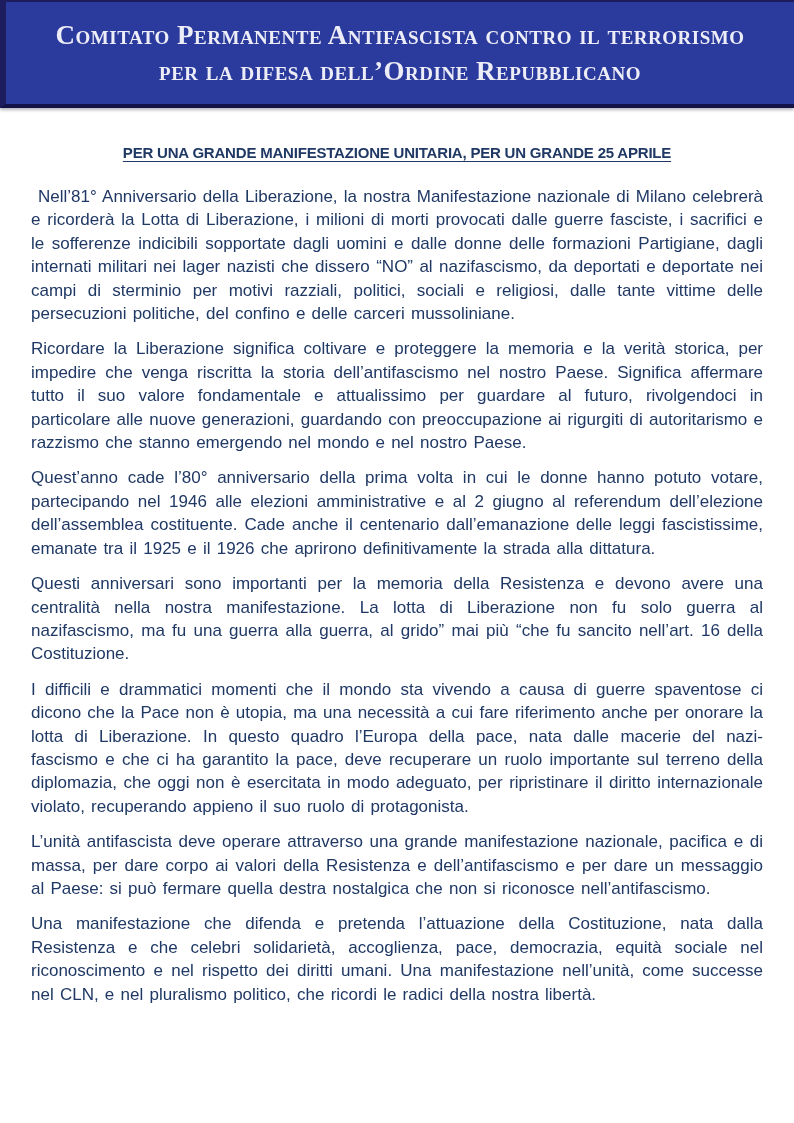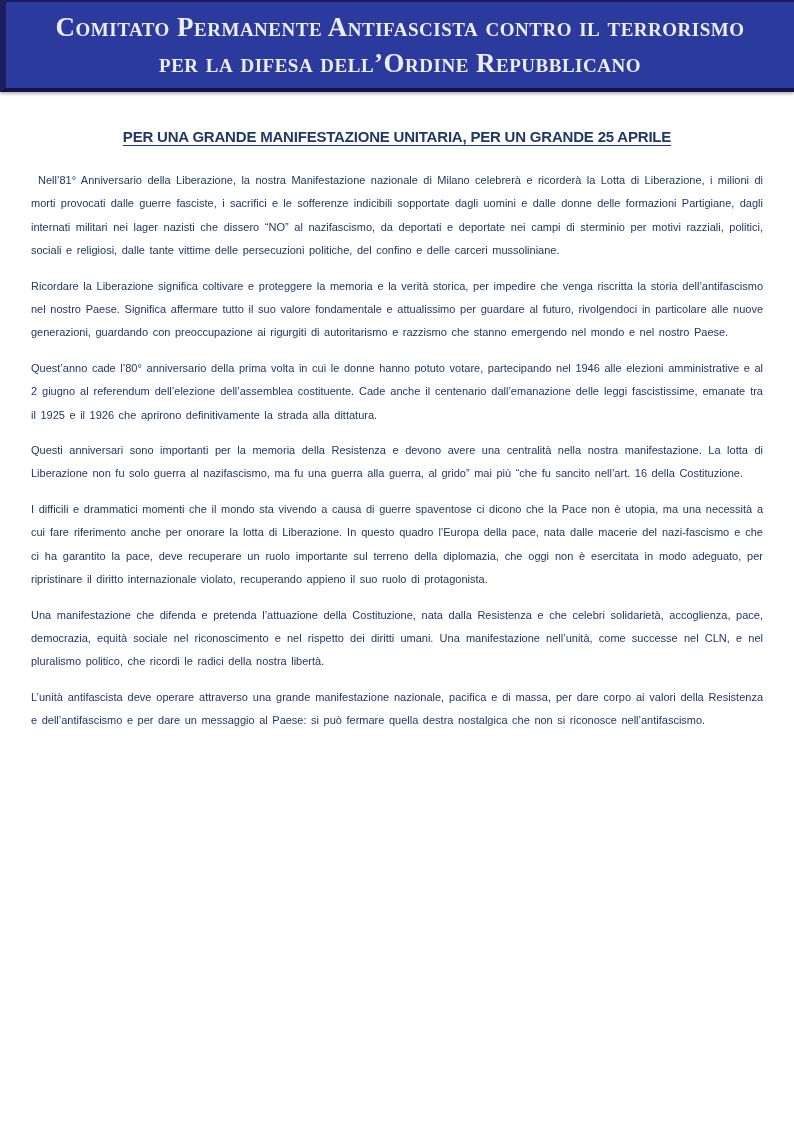--- a/index.html
+++ b/index.html
@@ -10,21 +10,21 @@
     overflow: hidden;
   }
   .page {
     width: 794px; height: 1123px;
     position: relative;
     background: #ffffff;
   }
   
   .banner {
     width: 100%;
-    height: 92px;
+    height: 108px;
     background: #2b3a9d;
     border-left: 6px solid #1c1c5e;
     border-top: 2px solid #1c1c5e;
     border-bottom: 4px solid #131347;
     box-shadow: 0 2px 3px rgba(40,40,60,0.35);
     display: flex;
     flex-direction: column;
     justify-content: center;
     align-items: center;
     text-align: center;
@@ -48,21 +48,21 @@
     color: #1f3864;
     text-decoration: underline;
     text-underline-offset: 3px;
   }
   
   .content {
     margin: 0 31px;
   }
   .content p {
     margin-top: 12px;
-    font-size: 11px;
+    font-size: 17px;
     line-height: 23.4px;
     color: #1f3864;
     text-align: justify;
     word-spacing: 1.5px;
   }
   .content p.first {
     margin-top: 24px;
     text-indent: 7px;
   }
   
@@ -93,18 +93,18 @@
   </div>
 
   <div class="headline">PER UNA GRANDE MANIFESTAZIONE UNITARIA, PER UN GRANDE 25 APRILE</div>
 
   <div class="content">
     <p class="first">Nell’81° Anniversario della Liberazione, la nostra Manifestazione nazionale di Milano celebrerà e ricorderà la Lotta di Liberazione, i milioni di morti provocati dalle guerre fasciste, i sacrifici e le sofferenze indicibili sopportate dagli uomini e dalle donne delle formazioni Partigiane, dagli internati militari nei lager nazisti che dissero “NO” al nazifascismo, da deportati e deportate nei campi di sterminio per motivi razziali, politici, sociali e religiosi, dalle tante vittime delle persecuzioni politiche, del confino e delle carceri mussoliniane.</p>
     <p>Ricordare la Liberazione significa coltivare e proteggere la memoria e la verità storica, per impedire che venga riscritta la storia dell’antifascismo nel nostro Paese. Significa affermare tutto il suo valore fondamentale e attualissimo per guardare al futuro, rivolgendoci in particolare alle nuove generazioni, guardando con preoccupazione ai rigurgiti di autoritarismo e razzismo che stanno emergendo nel mondo e nel nostro Paese.</p>
     <p>Quest’anno cade l’80° anniversario della prima volta in cui le donne hanno potuto votare, partecipando nel 1946 alle elezioni amministrative e al 2 giugno al referendum dell’elezione dell’assemblea costituente. Cade anche il centenario dall’emanazione delle leggi fascistissime, emanate tra il 1925 e il 1926 che aprirono definitivamente la strada alla dittatura.</p>
     <p>Questi anniversari sono importanti per la memoria della Resistenza e devono avere una centralità nella nostra manifestazione. La lotta di Liberazione non fu solo guerra al nazifascismo, ma fu una guerra alla guerra, al grido” mai più “che fu sancito nell’art. 16 della Costituzione.</p>
     <p>I difficili e drammatici momenti che il mondo sta vivendo a causa di guerre spaventose ci dicono che la Pace non è utopia, ma una necessità a cui fare riferimento anche per onorare la lotta di Liberazione. In questo quadro l’Europa della pace, nata dalle macerie del nazi-fascismo e che ci ha garantito la pace, deve recuperare un ruolo importante sul terreno della diplomazia, che oggi non è esercitata in modo adeguato, per ripristinare il diritto internazionale violato, recuperando appieno il suo ruolo di protagonista.</p>
+    <p>L’unità antifascista deve operare attraverso una grande manifestazione nazionale, pacifica e di massa, per dare corpo ai valori della Resistenza e dell’antifascismo e per dare un messaggio al Paese: si può fermare quella destra nostalgica che non si riconosce nell’antifascismo.</p>
     <p>Una manifestazione che difenda e pretenda l’attuazione della Costituzione, nata dalla Resistenza e che celebri solidarietà, accoglienza, pace, democrazia, equità sociale nel riconoscimento e nel rispetto dei diritti umani. Una manifestazione nell’unità, come successe nel CLN, e nel pluralismo politico, che ricordi le radici della nostra libertà.</p>
-    <p>L’unità antifascista deve operare attraverso una grande manifestazione nazionale, pacifica e di massa, per dare corpo ai valori della Resistenza e dell’antifascismo e per dare un messaggio al Paese: si può fermare quella destra nostalgica che non si riconosce nell’antifascismo.</p>
   </div>
 
 
 </div>
 
 </body></html>

